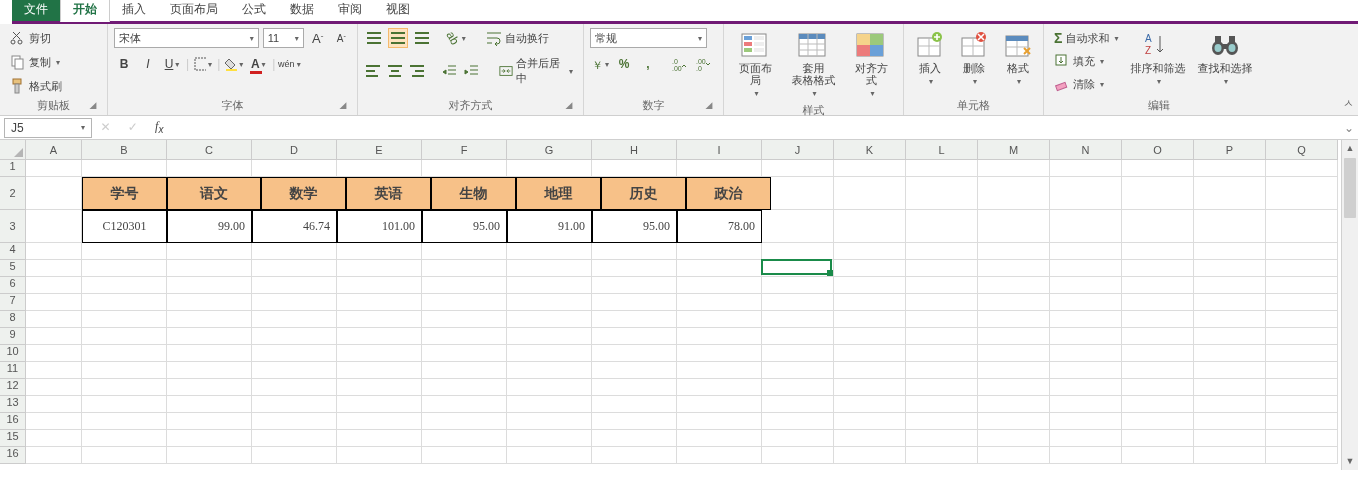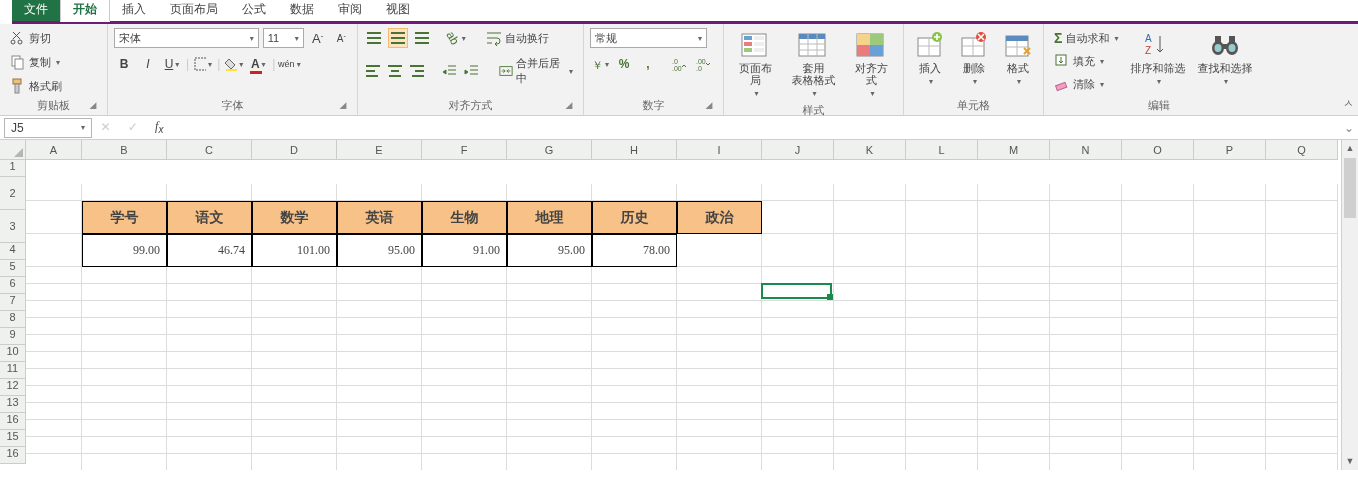--- a/index.html
+++ b/index.html
@@ -51,21 +51,21 @@
 
 
 .grid-wrap { display:flex; height:330px; }
 .rowhdrs { display:flex; flex-direction:column; }
 .corner { width:26px; height:20px; background:#eef1ee; border-right:1px solid #ccc; border-bottom:1px solid #ccc; position:relative; }
 .corner::after { content:""; position:absolute; right:2px; bottom:2px; border-left:9px solid transparent; border-bottom:9px solid #b5b5b5; }
 .rh { width:26px; height:17px; background:#eef1ee; border-right:1px solid #ccc; border-bottom:1px solid #ccc; font-size:11px; text-align:center; color:#555; }
 .rh.big { height:33px; line-height:33px; }
 .colhdrs { display:flex; }
 .ch { height:20px; background:#eef1ee; border-right:1px solid #ccc; border-bottom:1px solid #ccc; font-size:11px; text-align:center; color:#555; line-height:20px; }
-.cells { position:relative;margin-top:24px; }
+.cells { position:relative; }
 .gridrow { display:flex; }
 .cell { border-right:1px solid #dcdcdc; border-bottom:1px solid #dcdcdc; height:17px; font-size:11px; padding:0 3px; overflow:hidden; }
 .cell.big { height:33px; }
 .sheet-table { position:absolute; }
 .th { background:#f7c188; border:1px solid #000; font-weight:bold; text-align:center; font-size:14px; font-family:SimSun,serif; display:flex; align-items:center; justify-content:center; }
 .td { background:#fff; border:1px solid #000; text-align:right; padding:0 6px; font-size:12px; font-family:SimSun,serif; display:flex; align-items:center; justify-content:flex-end; }
 .td.center { justify-content:center; text-align:center; }
 .cursor { position:absolute; border:2px solid #1a8b4a; pointer-events:none; }
 .cursor::after { content:""; position:absolute; right:-3px; bottom:-3px; width:6px; height:6px; background:#1a8b4a; }
 .vscroll { width:17px; background:#f0f0f0; border-left:1px solid #d0d0d0; display:flex; flex-direction:column; }
@@ -789,29 +789,30 @@
           <div class="cell" style="width: 72px;"></div>
           <div class="cell" style="width: 72px;"></div>
           <div class="cell" style="width: 72px;"></div>
           <div class="cell" style="width: 72px;"></div>
           <div class="cell" style="width: 72px;"></div>
           <div class="cell" style="width: 72px;"></div>
         </div>
         <div class="sheet-table" style="left: 56px; top: 17px;">
           <div style="display: flex;">
             <div class="th" style="width: 85px; height: 33px;">学号</div>
-            <div class="th" style="width: 85px; height: 33px;">语文</div>
+            <div class="th" style="width: 94px; height: 33px;">语文</div>
             <div class="th" style="width: 85px; height: 33px;">数学</div>
             <div class="th" style="width: 85px; height: 33px;">英语</div>
             <div class="th" style="width: 85px; height: 33px;">生物</div>
             <div class="th" style="width: 85px; height: 33px;">地理</div>
             <div class="th" style="width: 85px; height: 33px;">历史</div>
             <div class="th" style="width: 85px; height: 33px;">政治</div>
           </div>
           <div style="display: flex;">
+            <div class="td center" style="width: 85px; height: 33px;">C120301</div>
             <div class="td" style="width: 85px; height: 33px;">99.00</div>
             <div class="td" style="width: 85px; height: 33px;">46.74</div>
             <div class="td" style="width: 85px; height: 33px;">101.00</div>
             <div class="td" style="width: 85px; height: 33px;">95.00</div>
             <div class="td" style="width: 85px; height: 33px;">91.00</div>
             <div class="td" style="width: 85px; height: 33px;">95.00</div>
             <div class="td" style="width: 85px; height: 33px;">78.00</div>
           </div>
         </div>
         <div class="cursor" style="left: 735px; top: 99px; width: 71px; height: 16px;"></div>

